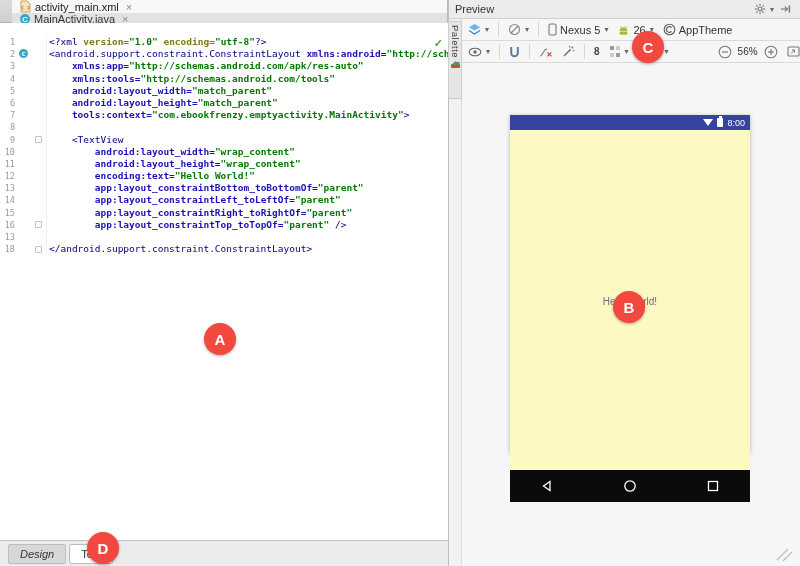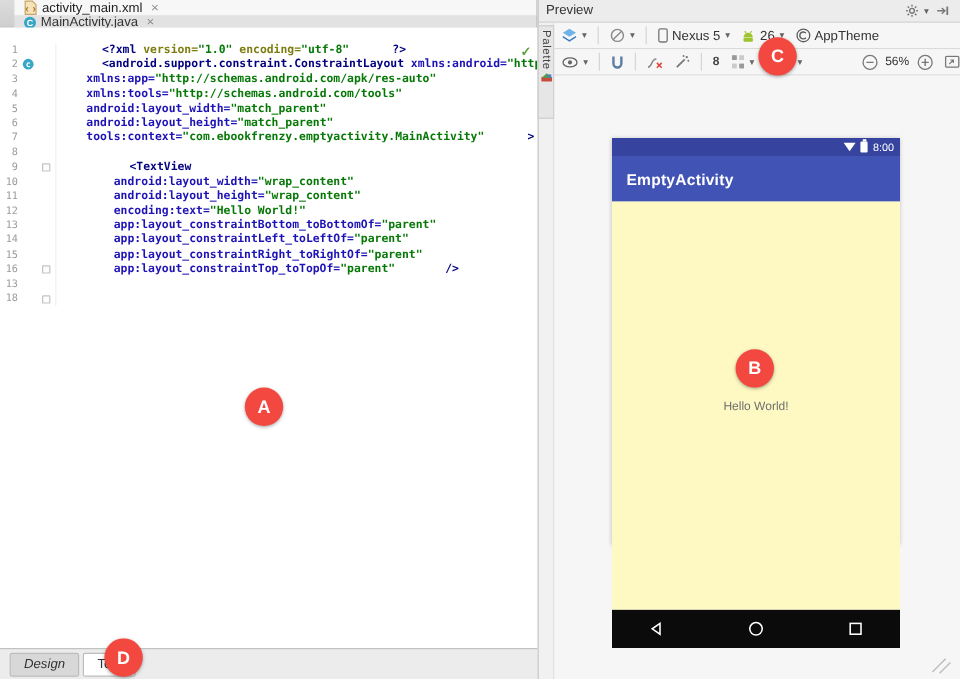--- a/index.html
+++ b/index.html
@@ -18,21 +18,21 @@
        border-radius:50%;background:#38a6c6;color:#fff;font-size:7.5px;font-weight:bold;flex:none;}
   
   .editor{position:absolute;top:23px;left:0;width:448px;height:517px;background:#fff;overflow:hidden;padding-top:13px;box-sizing:border-box;}
   .code-line{display:flex;height:12.2px;line-height:12.2px;font-family:"DejaVu Sans Mono",monospace;
              font-size:9.5px;white-space:pre;}
   .ln{width:15px;flex:none;text-align:right;color:#9b9b9b;font-size:8.5px;font-family:"DejaVu Sans Mono",monospace;}
   .gut{width:31px;flex:none;position:relative;border-right:1px solid #f0f0f0;margin-right:2px;}
   .gut .class-badge{position:absolute;left:4px;top:1px;width:9px;height:9px;font-size:7px;}
   .fold{position:absolute;right:4px;top:2.5px;width:7px;height:7px;border:1px solid #c3c3c3;background:#fdfdfd;border-radius:1px;box-sizing:border-box;}
   .code{flex:1;overflow:hidden;color:#000;}
-  .tk-tag{color:#000080;font-weight:bold;margin-left:36px;}
+  .tk-tag{color:#000080;font-weight:normal;}
   .tk-attr{color:#1d12b5;font-weight:bold;}
   .tk-str{color:#067806;font-weight:bold;}
   .tk-pro{color:#7c7c10;font-weight:bold;}
   .tk-plain{color:#000;}
   .inspect-check{position:absolute;top:14px;right:5px;color:#59a23c;font-size:11px;font-weight:bold;}
   
   .bottom-tabbar{position:absolute;left:0;bottom:0;width:448px;height:26px;background:#ececec;
        border-top:1px solid #c2c2c2;display:flex;align-items:center;padding-left:8px;gap:3px;box-sizing:border-box;}
   .btab{font-size:11px;color:#333;padding:3px 11px;border:1px solid #bdbdbd;border-radius:2px;}
   .btab.inactive{background:#d8d8d8;font-style:italic;}
@@ -115,21 +115,21 @@
         <div class="code-line"><span class="ln">8</span><span class="gut"></span><span class="code"></span></div>
         <div class="code-line"><span class="ln">9</span><span class="gut"><span class="fold"></span></span><span class="code"><span class="tk-plain">    </span><span class="tk-tag">&lt;TextView</span></span></div>
         <div class="code-line"><span class="ln">10</span><span class="gut"></span><span class="code"><span class="tk-plain">        </span><span class="tk-attr">android:layout_width=</span><span class="tk-str">"wrap_content"</span></span></div>
         <div class="code-line"><span class="ln">11</span><span class="gut"></span><span class="code"><span class="tk-plain">        </span><span class="tk-attr">android:layout_height=</span><span class="tk-str">"wrap_content"</span></span></div>
         <div class="code-line"><span class="ln">12</span><span class="gut"></span><span class="code"><span class="tk-plain">        </span><span class="tk-attr">encoding:text=</span><span class="tk-str">"Hello World!"</span></span></div>
         <div class="code-line"><span class="ln">13</span><span class="gut"></span><span class="code"><span class="tk-plain">        </span><span class="tk-attr">app:layout_constraintBottom_toBottomOf=</span><span class="tk-str">"parent"</span></span></div>
         <div class="code-line"><span class="ln">14</span><span class="gut"></span><span class="code"><span class="tk-plain">        </span><span class="tk-attr">app:layout_constraintLeft_toLeftOf=</span><span class="tk-str">"parent"</span></span></div>
         <div class="code-line"><span class="ln">15</span><span class="gut"></span><span class="code"><span class="tk-plain">        </span><span class="tk-attr">app:layout_constraintRight_toRightOf=</span><span class="tk-str">"parent"</span></span></div>
         <div class="code-line"><span class="ln">16</span><span class="gut"><span class="fold"></span></span><span class="code"><span class="tk-plain">        </span><span class="tk-attr">app:layout_constraintTop_toTopOf=</span><span class="tk-str">"parent"</span><span class="tk-plain"> </span><span class="tk-tag">/&gt;</span></span></div>
         <div class="code-line"><span class="ln">13</span><span class="gut"></span><span class="code"></span></div>
-        <div class="code-line"><span class="ln">18</span><span class="gut"><span class="fold"></span></span></div>
+        <div class="code-line"><span class="ln">18</span><span class="gut"><span class="fold"></span></span><span class="code"><span class="tk-tag">&lt;/android.support.constraint.ConstraintLayout&gt;</span></span></div>
       </div>
     <span class="inspect-check">✓</span>
   </div>
 
   <div class="bottom-tabbar">
     <span class="btab inactive">Design</span>
     <span class="btab active">Text</span>
   </div>
 </div>
 
@@ -324,23 +324,20 @@
         </span>
 
       </div>
 
       <div class="canvas">
         <div class="device">
           <div class="statusbar">
             <span class="wifi"></span>
             <span class="battery"></span>
             <span class="dtime">8:00</span>
-          </div>
-          <div class="appbar">
-            <span>EmptyActivity</span>
           </div>
           <div class="dcontent">
             <div class="hello">Hello World!</div>
           </div>
           <div class="navbar">
             <span>
               <svg width="14" height="14" viewBox="0 0 14 14">
                   <path d="M10 2.5 3.5 7 10 11.5z" fill="none" stroke="#fff" stroke-width="1.3"></path>
                 </svg>
             </span>

